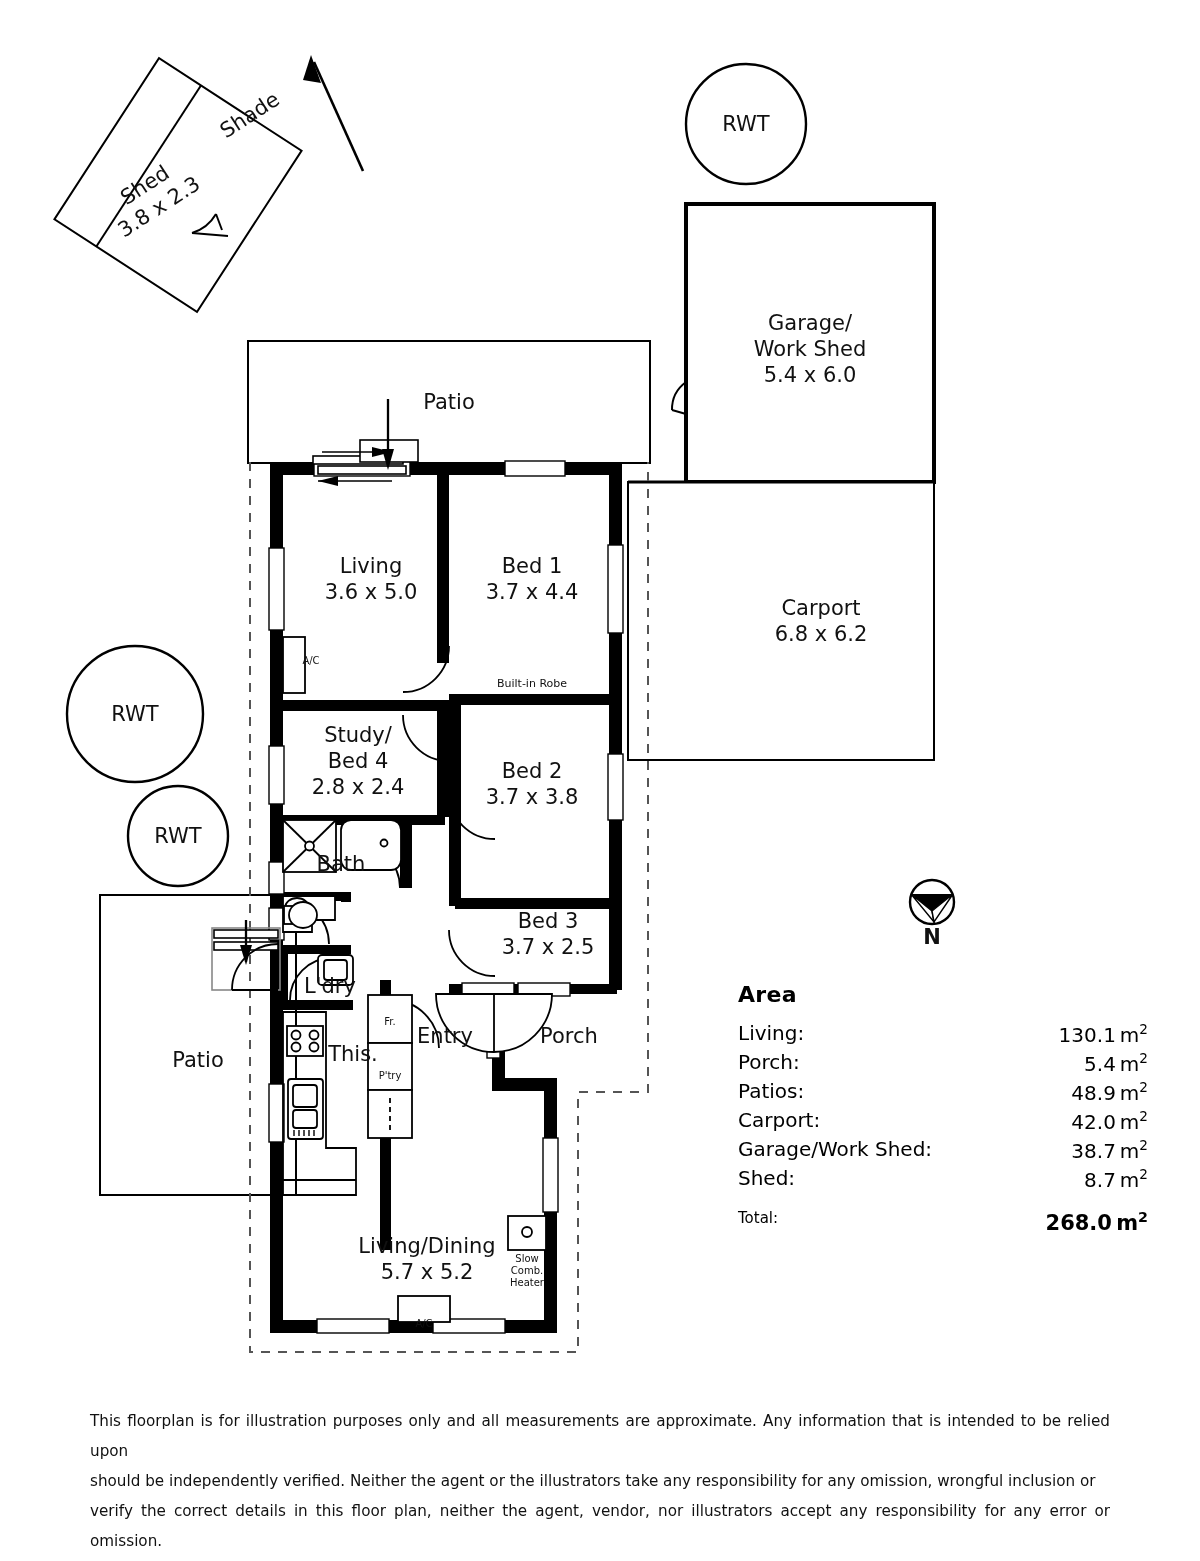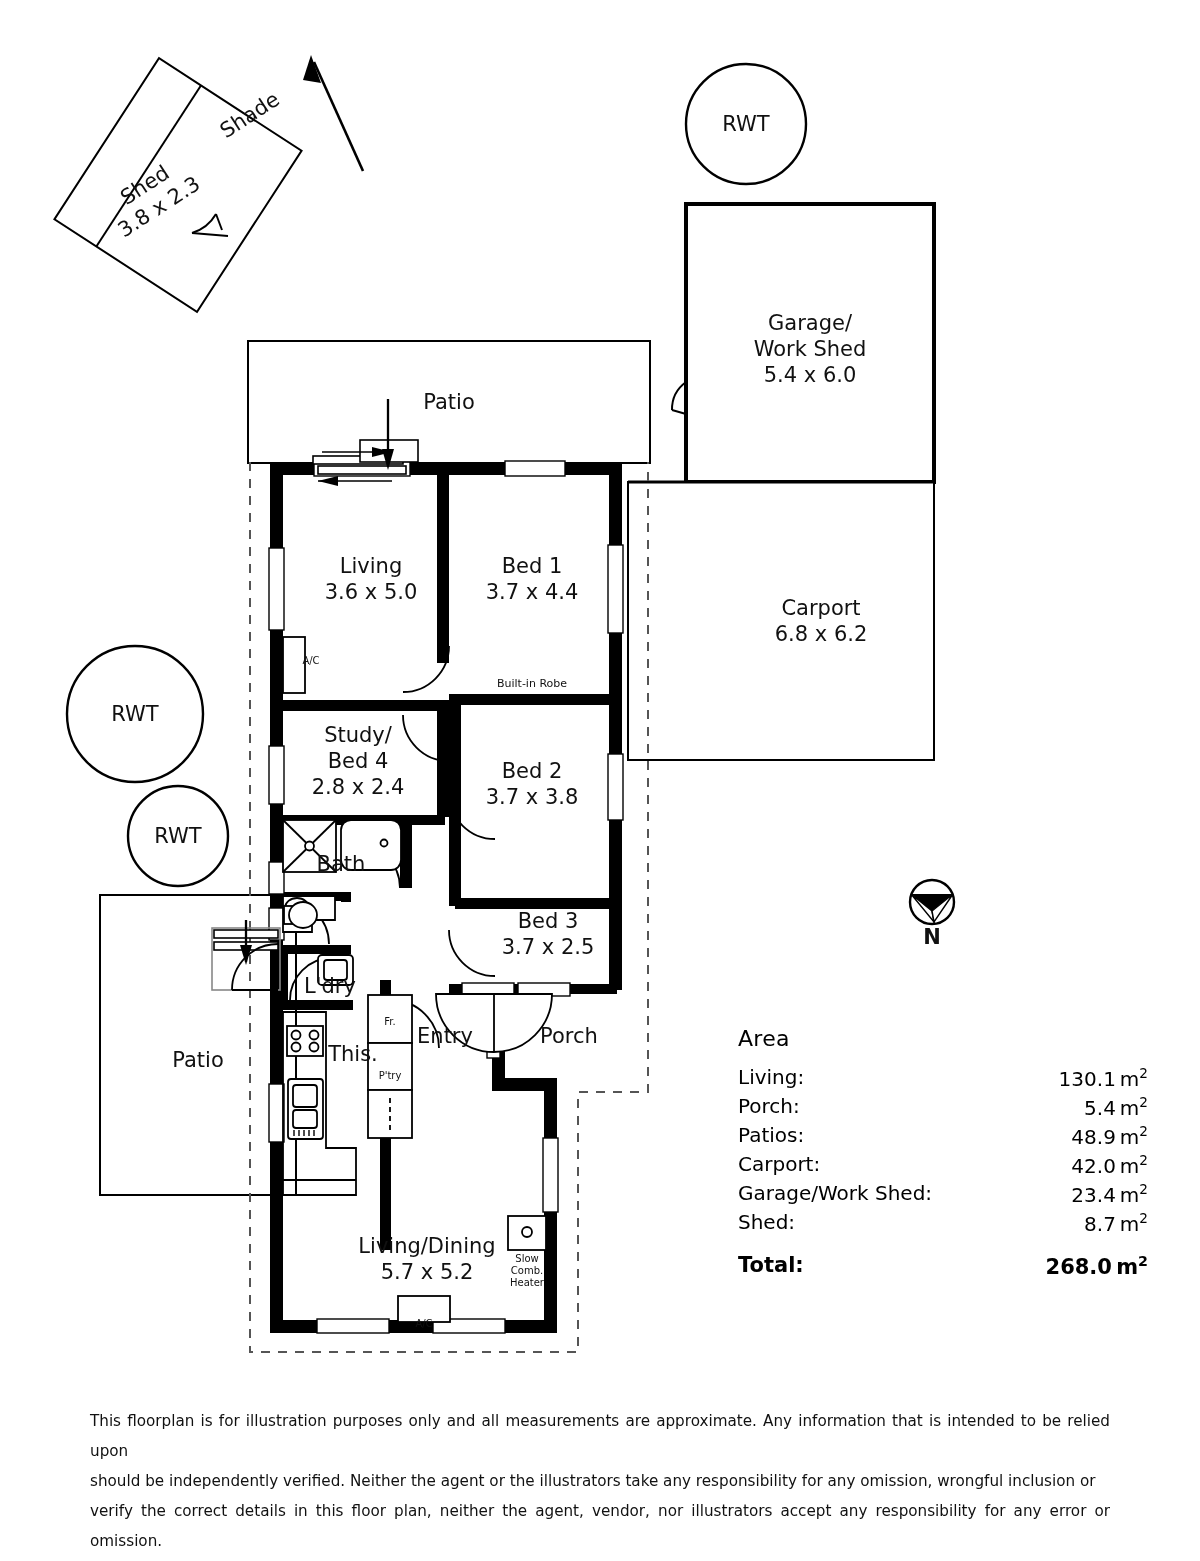--- a/index.html
+++ b/index.html
@@ -3,24 +3,24 @@
 <meta charset="utf-8">
 <style>
   html,body{margin:0;padding:0;background:#ffffff;}
   body{width:1200px;height:1561px;position:relative;overflow:hidden;
        font-family:"DejaVu Sans","Liberation Sans",sans-serif;color:#000;}
   #plan{position:absolute;left:0;top:0;width:1200px;height:1561px;}
   .txt{position:absolute;white-space:pre;color:#111;font-family:"DejaVu Sans","Liberation Sans",sans-serif;}
   .roomlabel{font-size:21px;text-align:center;line-height:25px;}
   .roomlabel.two{line-height:26px;}
   .tiny{font-size:10px;text-align:center;line-height:12px;}
-  .areaTitle{font-size:22px;font-weight:normal;letter-spacing:.3px;margin-top:44px;}
+  .areaTitle{font-size:22px;font-weight:bold;letter-spacing:.3px;}
   .areaRow{font-size:20px;}
   .areaVal{font-size:20px;text-align:right;}
-  .areaTotalL{font-size:21px;font-weight:bold;}
+  .areaTotalL{font-size:15px;font-weight:normal;}
   .areaTotalV{font-size:21px;font-weight:bold;text-align:right;}
   .ncap{font-size:21px;font-weight:bold;text-align:center;}
   .disc{position:absolute;left:90px;top:1406px;width:1020px;font-size:15.2px;
         line-height:30px;text-align:justify;color:#111;}
   .disc span{display:block;}
   #areaTable{position:absolute;left:738px;top:982px;width:410px;}
   #areaTable .r{position:relative;height:29px;}
   #areaTable .r .l{position:absolute;left:0;top:0;}
   #areaTable .r .v{position:absolute;right:0;top:0;}
   #areaTable .gap{height:14px;}
@@ -326,21 +326,21 @@
   <div class="r">
     <span class="l areaRow">Patios:</span>
     <span class="v areaVal"><span>48.9</span> <span>m</span><sup>2</sup></span>
   </div>
   <div class="r">
     <span class="l areaRow">Carport:</span>
     <span class="v areaVal"><span>42.0</span> <span>m</span><sup>2</sup></span>
   </div>
   <div class="r">
     <span class="l areaRow">Garage/Work Shed:</span>
-    <span class="v areaVal"><span>23.4</span> <span>m</span><sup>2</sup></span>
+    <span class="v areaVal"><span>38.7</span> <span>m</span><sup>2</sup></span>
   </div>
   <div class="r">
     <span class="l areaRow">Shed:</span>
     <span class="v areaVal"><span>8.7</span> <span>m</span><sup>2</sup></span>
   </div>
 
   <div class="gap"></div>
   <div class="r">
     <span class="l areaTotalL">Total:</span>
     <span class="v areaTotalV"><span>268.0</span> <span>m</span><sup>2</sup></span>

